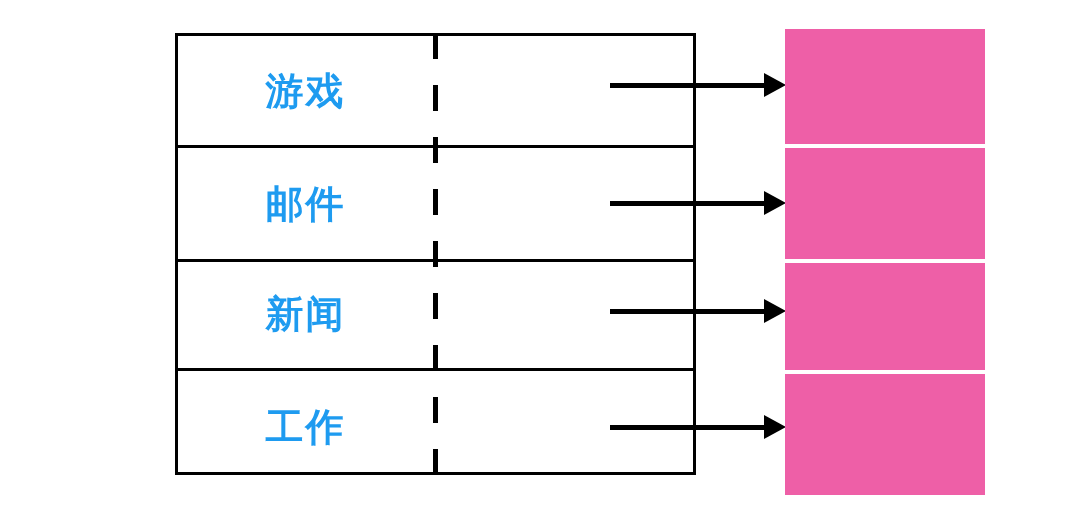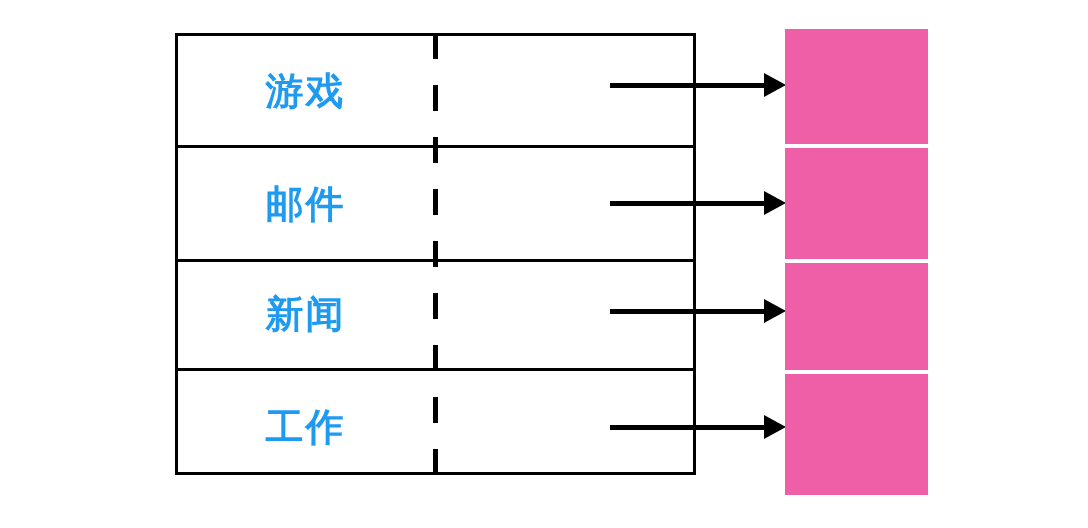--- a/index.html
+++ b/index.html
@@ -6,21 +6,21 @@
   html, body {
     margin: 0;
     padding: 0;
     background: #ffffff;
   }
   body {
     font-family: "DejaVu Sans", "Liberation Sans", sans-serif;
   }
   #canvas {
     position: relative;
-    width: 928px;
+    width: 1088px;
     height: 528px;
     background: #ffffff;
     overflow: hidden;
   }
 
   
   .table-frame {
     position: absolute;
     left: 175px;
     top: 33px;

